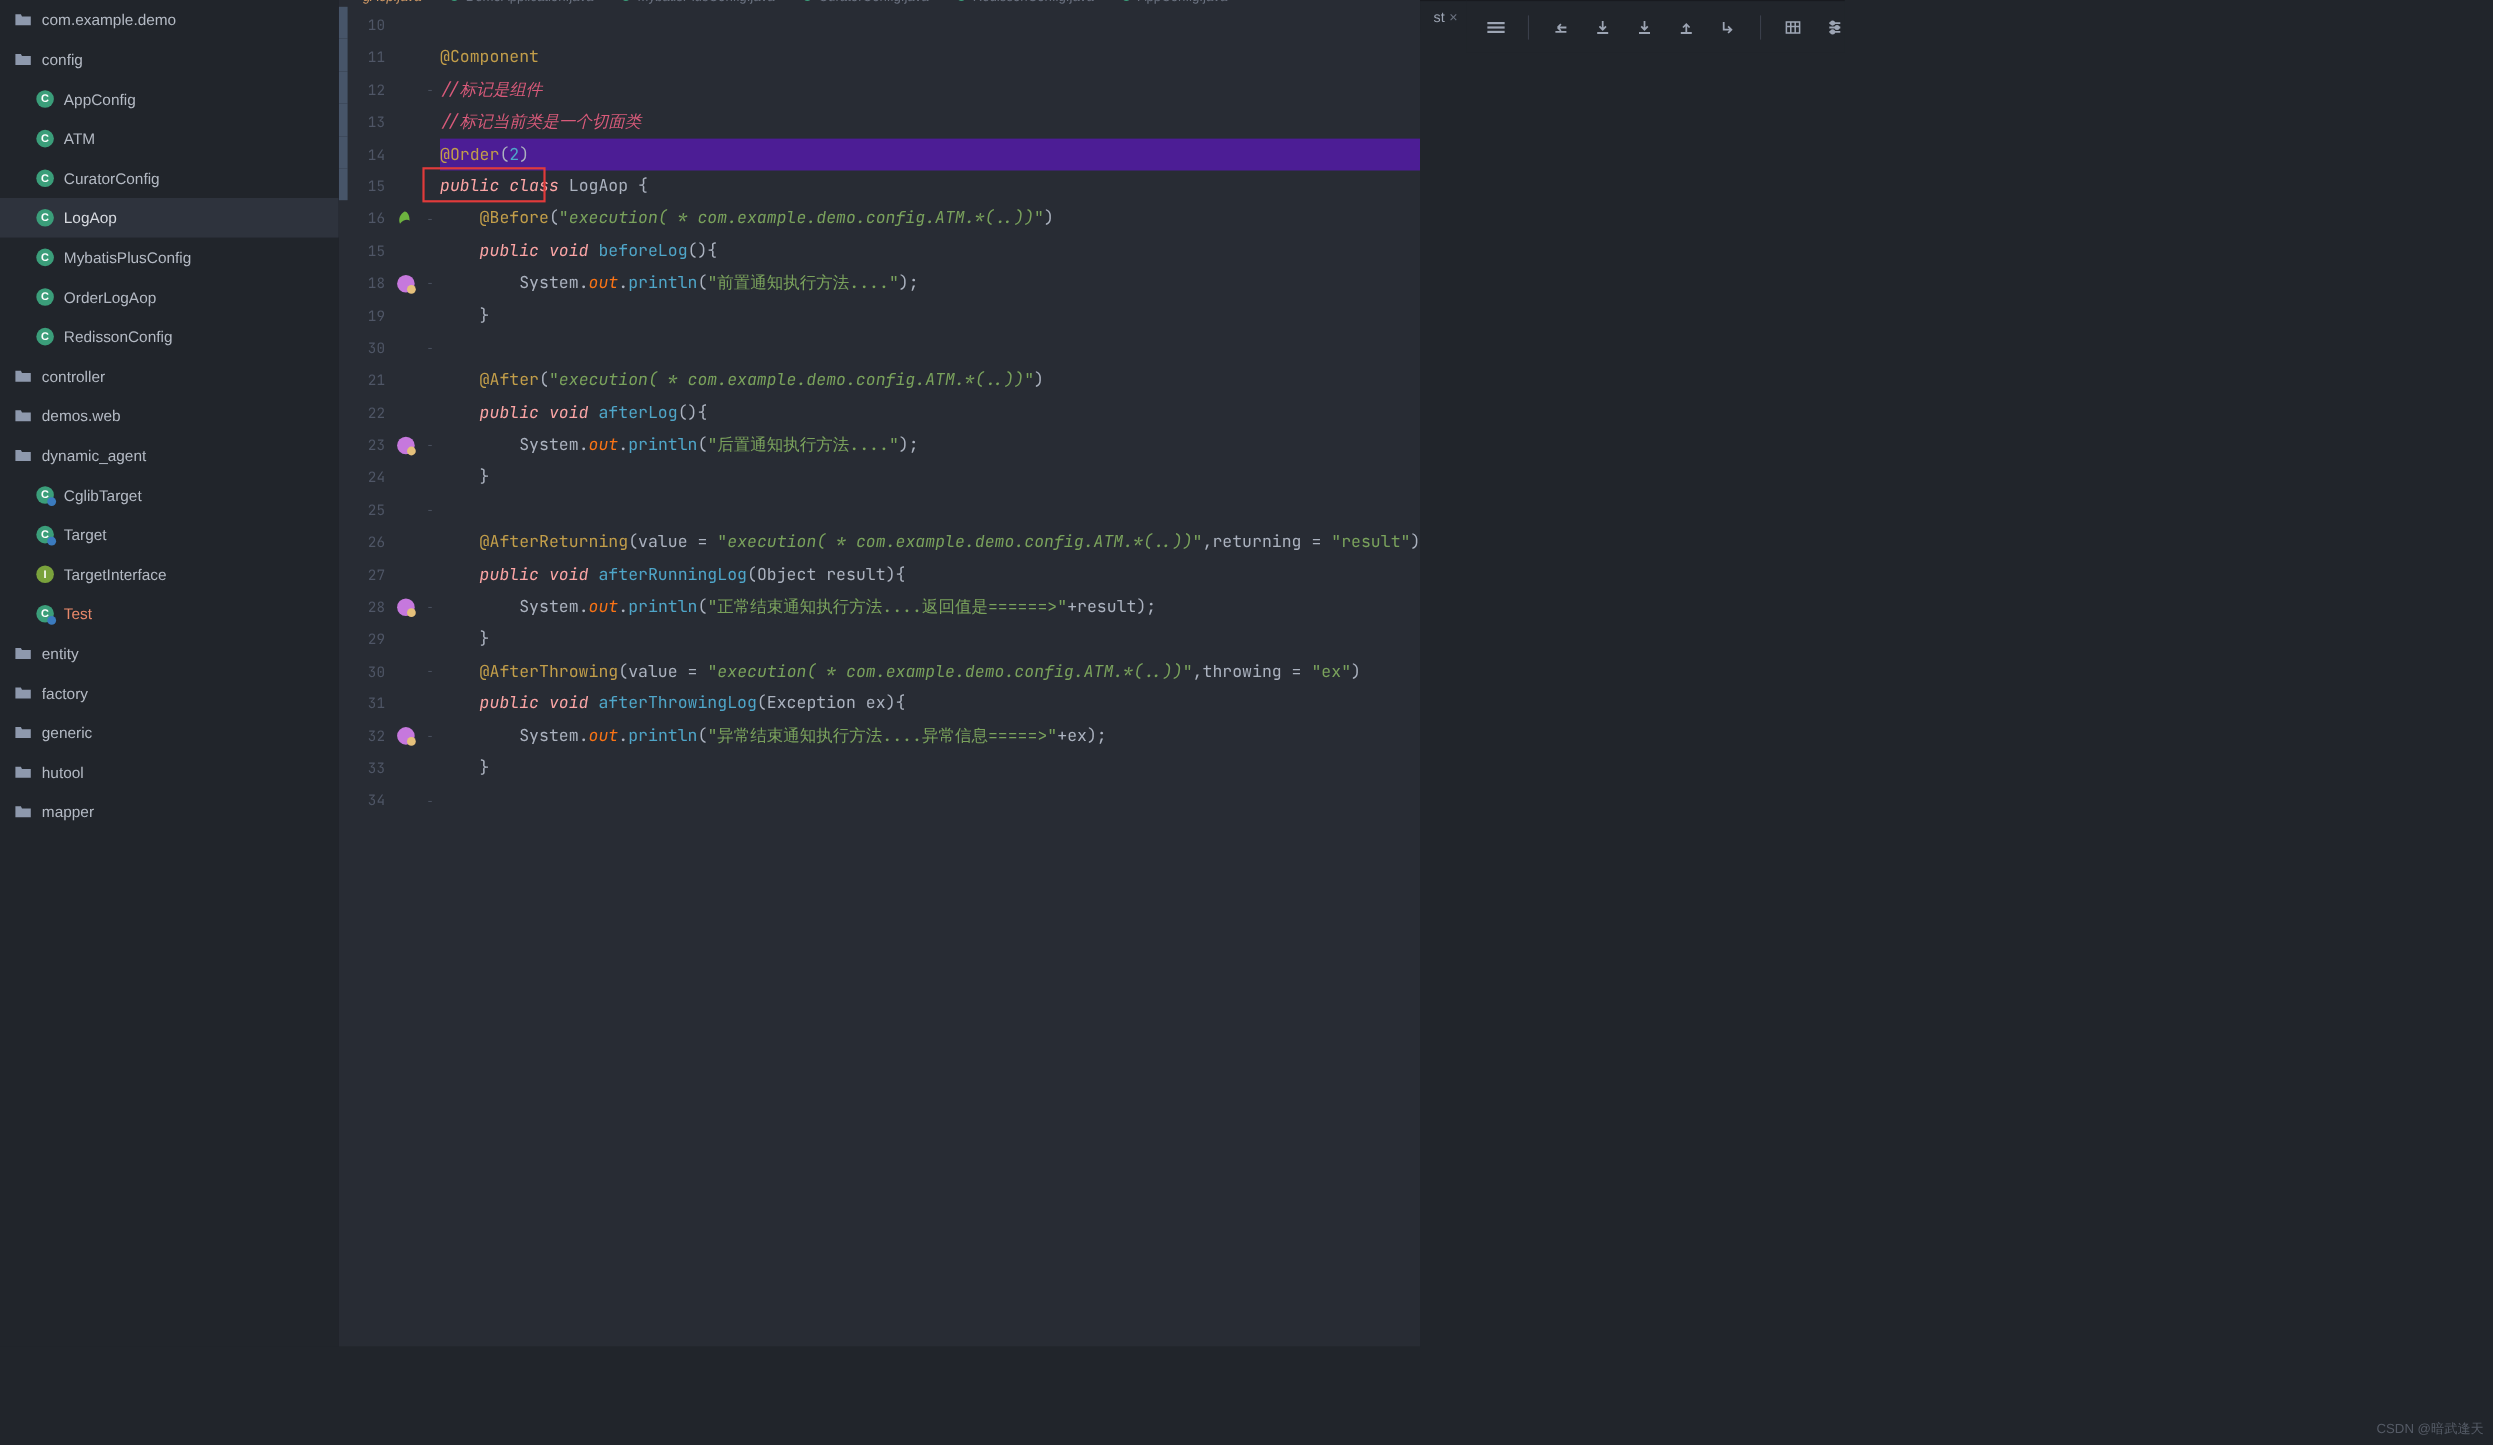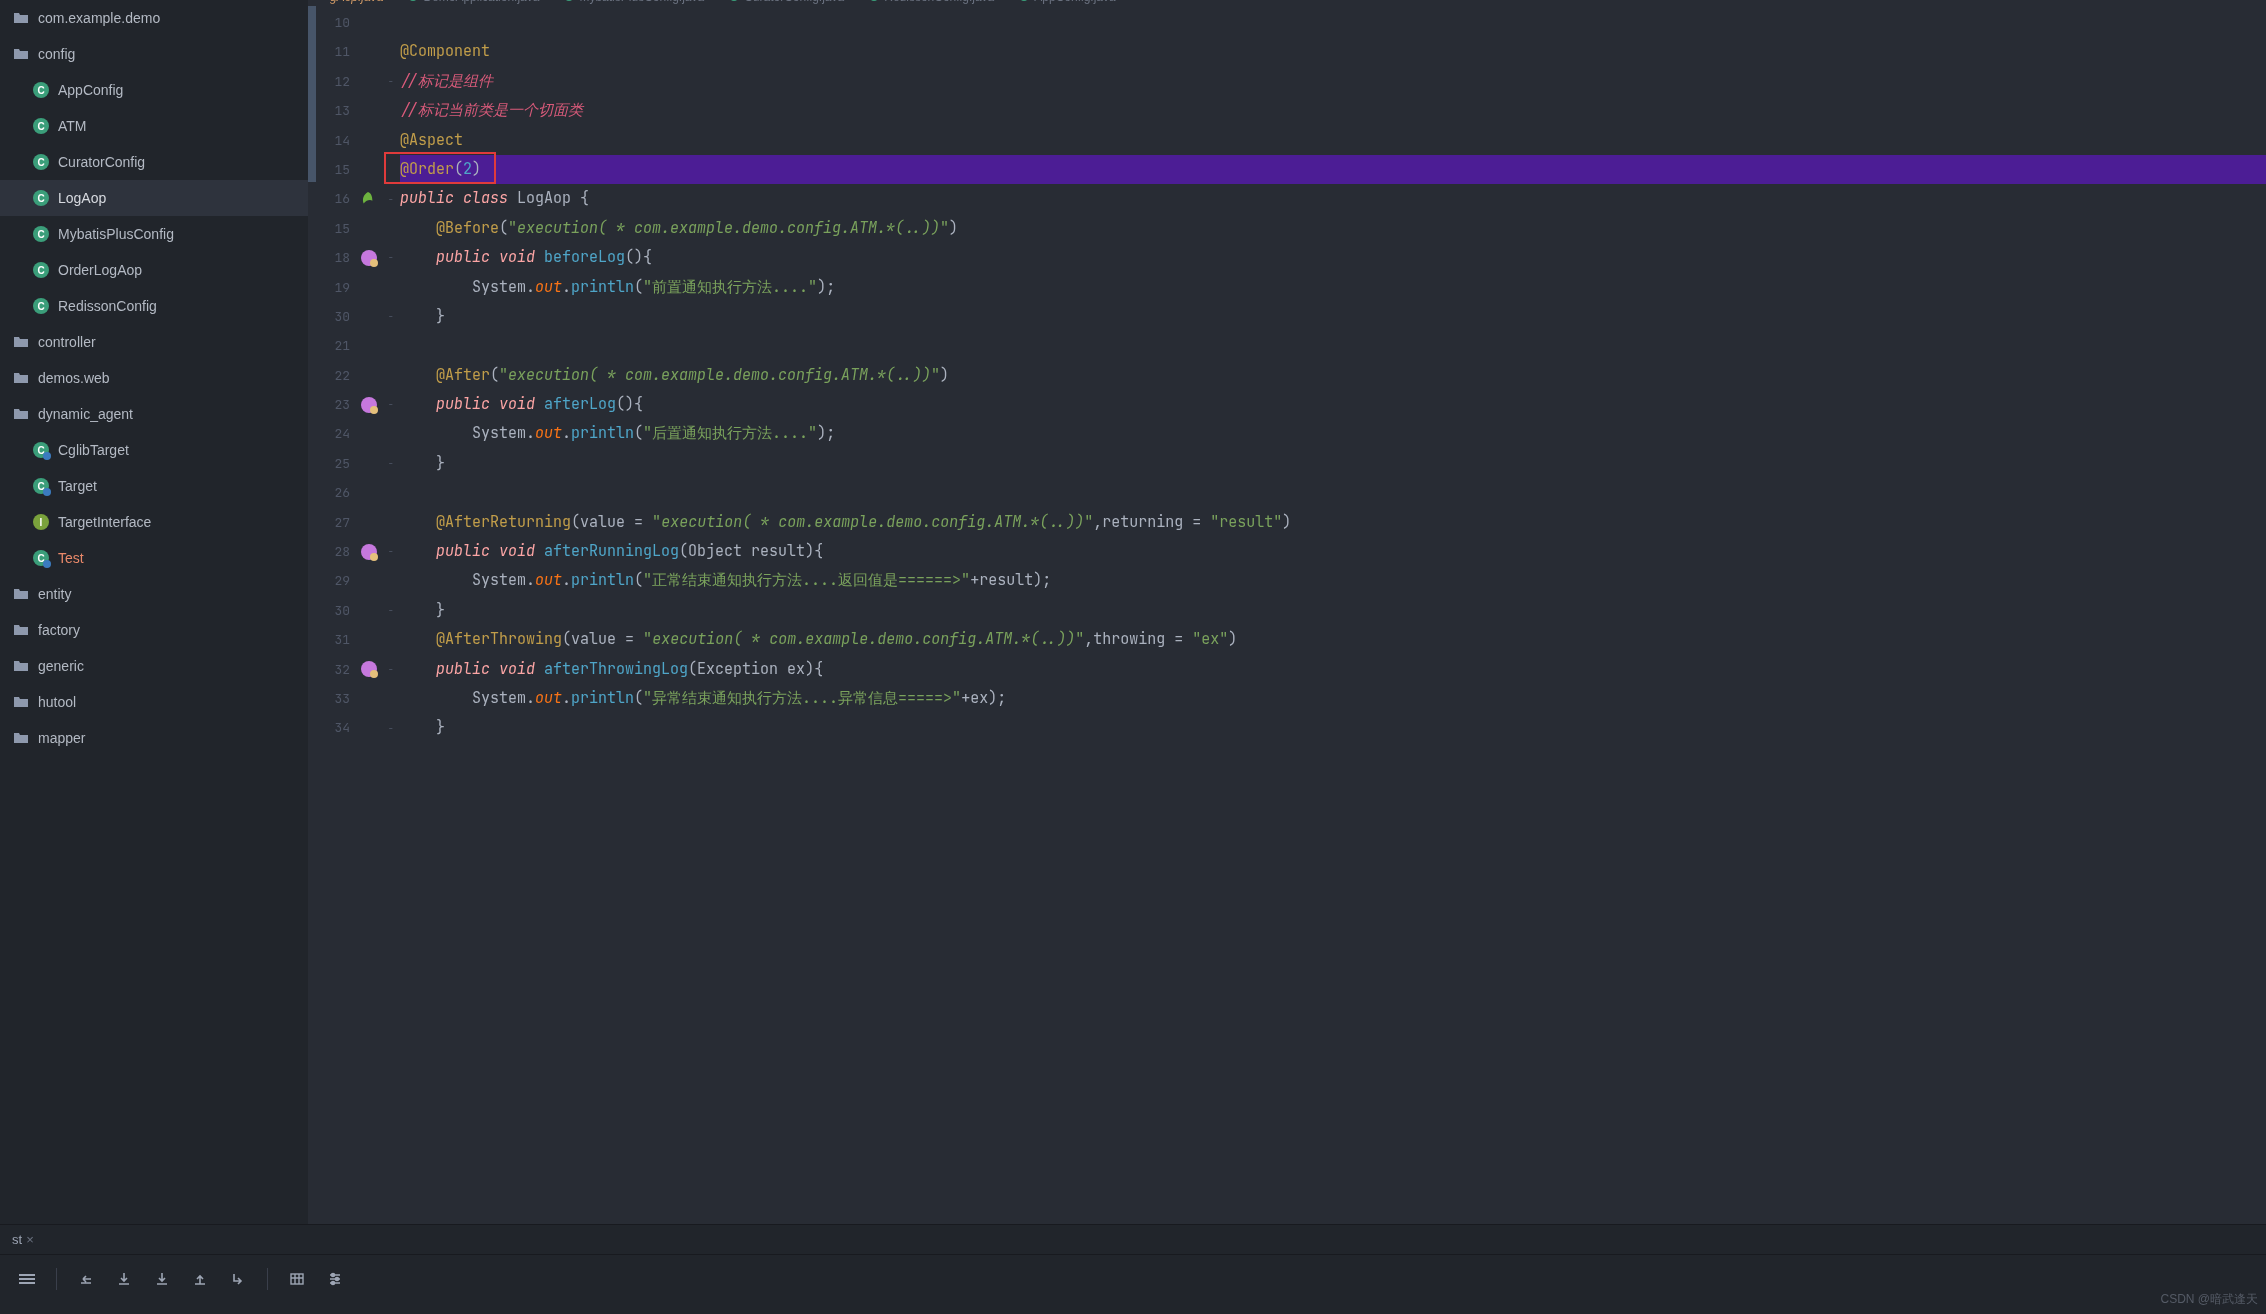--- a/index.html
+++ b/index.html
@@ -4,21 +4,21 @@
 <style>
   * { box-sizing: border-box; margin: 0; padding: 0; }
   html, body {
     width: 100%; height: 100%;
     background: #21252b;
     font-family: "Segoe UI", "Microsoft YaHei", Arial, sans-serif;
     color: #abb2bf;
     overflow: hidden;
     font-size: 14px;
   }
-  .app { display: flex; flex-direction: column; height: 100%; }
+  .app { display: flex; flex-direction: row; height: 100%; }
   .top { display: flex; height: calc(100% - 90px); }
   .sidebar {
     width: 308px; flex-shrink: 0;
     background: #21252b;
     overflow: hidden;
   }
   .tree-item {
     display: flex; align-items: center;
     height: 36px;
     padding-left: 10px;
@@ -366,21 +366,20 @@
               <div></div>
               <div>−</div>
               <div></div>
               <div>−</div>
             </div>
           <div class="code" id="code">
               <div class="code-line"></div>
               <div class="code-line"><span class="c-anno">@Component</span></div>
               <div class="code-line"><span class="c-comment">//标记是组件</span></div>
               <div class="code-line"><span class="c-comment">//标记当前类是一个切面类</span></div>
-              <div class="code-line"><span class="c-anno">@Aspect</span></div>
               <div class="code-line hl"><span class="c-anno">@Order</span><span class="c-op">(</span><span class="c-num">2</span><span class="c-op">)</span></div>
               <div class="code-line"><span class="c-keyword">public class</span> <span class="c-type">LogAop</span> <span class="c-op">{</span></div>
               <div class="code-line">    <span class="c-anno">@Before</span><span class="c-op">(</span><span class="c-string">"</span><span class="c-string" style="font-style:italic">execution( * com.example.demo.config.ATM.*(..))</span><span class="c-string">"</span><span class="c-op">)</span></div>
               <div class="code-line">    <span class="c-keyword">public void</span> <span class="c-method">beforeLog</span><span class="c-op">(){</span></div>
               <div class="code-line">        <span class="c-type">System</span><span class="c-op">.</span><span class="c-static">out</span><span class="c-op">.</span><span class="c-method">println</span><span class="c-op">(</span><span class="c-string">"前置通知执行方法...."</span><span class="c-op">);</span></div>
               <div class="code-line">    <span class="c-op">}</span></div>
               <div class="code-line"></div>
               <div class="code-line">    <span class="c-anno">@After</span><span class="c-op">(</span><span class="c-string">"</span><span class="c-string" style="font-style:italic">execution( * com.example.demo.config.ATM.*(..))</span><span class="c-string">"</span><span class="c-op">)</span></div>
               <div class="code-line">    <span class="c-keyword">public void</span> <span class="c-method">afterLog</span><span class="c-op">(){</span></div>
               <div class="code-line">        <span class="c-type">System</span><span class="c-op">.</span><span class="c-static">out</span><span class="c-op">.</span><span class="c-method">println</span><span class="c-op">(</span><span class="c-string">"后置通知执行方法...."</span><span class="c-op">);</span></div>

